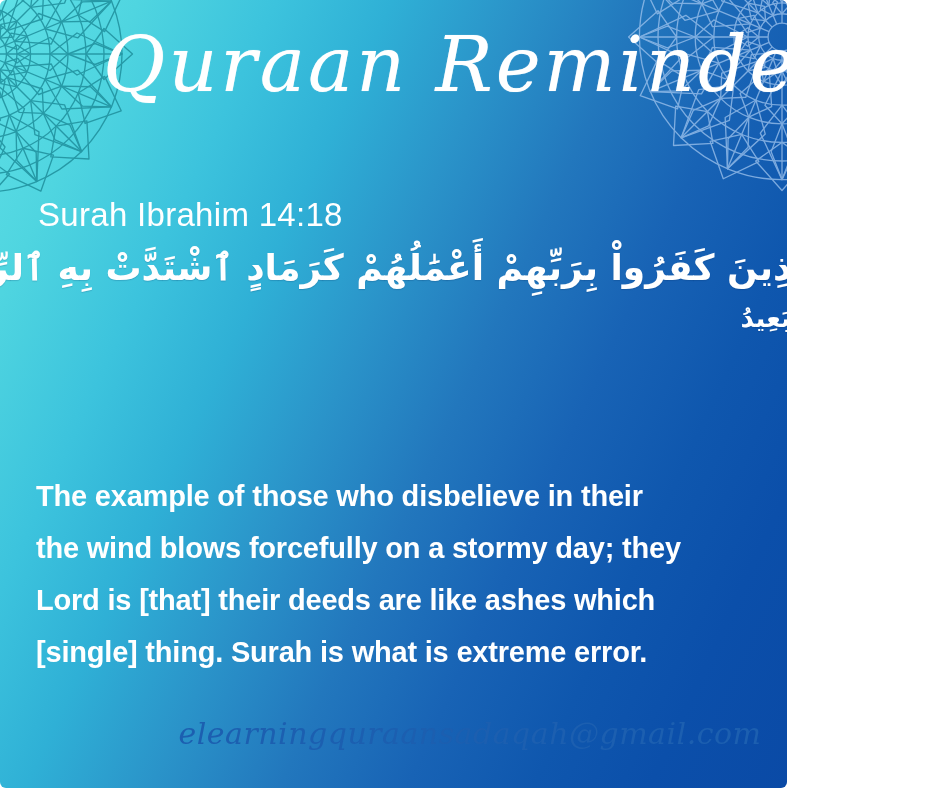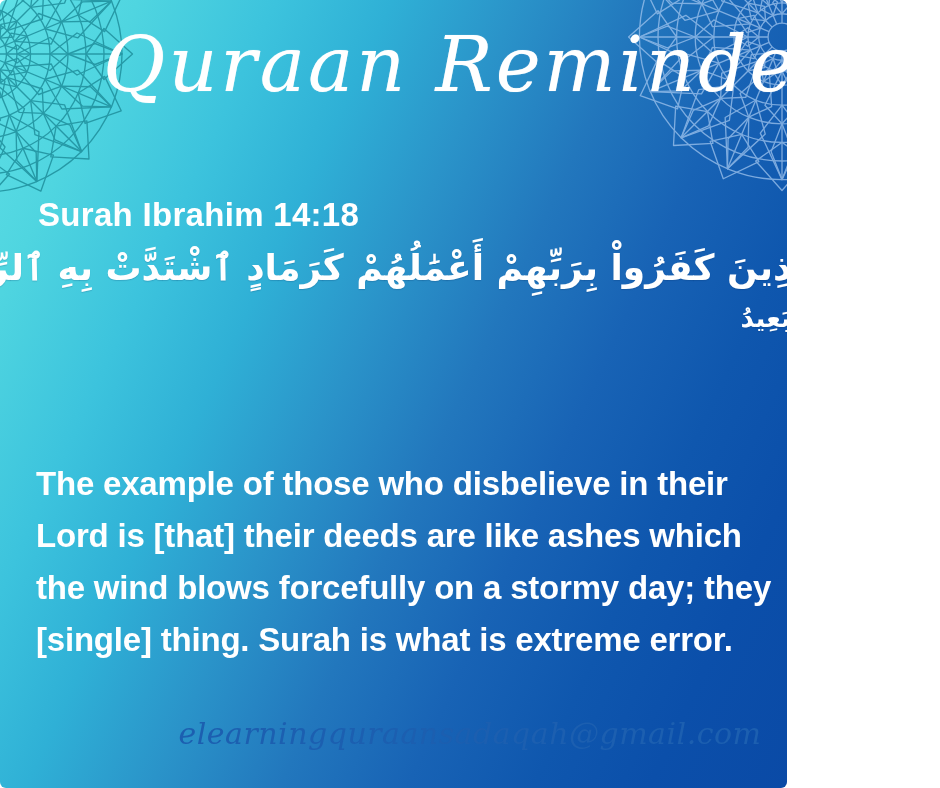--- a/index.html
+++ b/index.html
@@ -71,21 +71,21 @@
     white-space: nowrap;
     text-shadow: 0 0 1px rgba(255,255,255,.55);
   }
 
   
   #surah-ref {
     position: absolute;
     top: 196px;
     left: 38px;
     font-size: 33px;
-    font-weight: bold;
+    font-weight: normal;
     color: #ffffff;
     letter-spacing: .3px;
   }
 
   
   #arabic-block {
     position: absolute;
     top: 243px;
     left: 30px;
     width: 880px;
@@ -99,26 +99,26 @@
     font-size: 36px;
     line-height: 50px;
     white-space: nowrap;
     text-shadow: 0 1px 1px rgba(0,40,90,.18);
   }
   .arabic-line.l3 { font-size: 26px; }
 
   
   #translation {
     position: absolute;
-    top: 458px;
+    top: 470px;
     left: 36px;
     width: 884px;
     color: #ffffff;
     font-weight: bold;
-    font-size: 33px;
+    font-size: 29px;
     line-height: 52px;
     letter-spacing: -.2px;
   }
   .trans-line { white-space: nowrap; }
 
   
   #footer-email {
     position: absolute;
     top: 716px;
     left: 0;
@@ -435,20 +435,20 @@
 
   <div id="surah-ref">Surah Ibrahim 14:18</div>
 
   <div id="arabic-block">
     <div class="arabic-line l1">مَّثَلُ ٱلَّذِينَ كَفَرُواْ بِرَبِّهِمْ أَعْمَٰلُهُمْ كَرَمَادٍ ٱشْتَدَّتْ بِهِ ٱلرِّيحُ فِى</div>
     <div class="arabic-line l3">ٱلضَّلَٰلُ ٱلْبَعِيدُ</div>
   </div>
 
   <div id="translation">
     <div class="trans-line">The example of those who disbelieve in their</div>
+    <div class="trans-line">the wind blows forcefully on a stormy day; they</div>
     <div class="trans-line">Lord is [that] their deeds are like ashes which</div>
-    <div class="trans-line">the wind blows forcefully on a stormy day; they</div>
     <div class="trans-line">[single] thing. Surah is what is extreme error.</div>
   </div>
 
   <div id="footer-email">elearningquraansadaqah@gmail.com</div>
 
 </div>
 
 </body></html>

